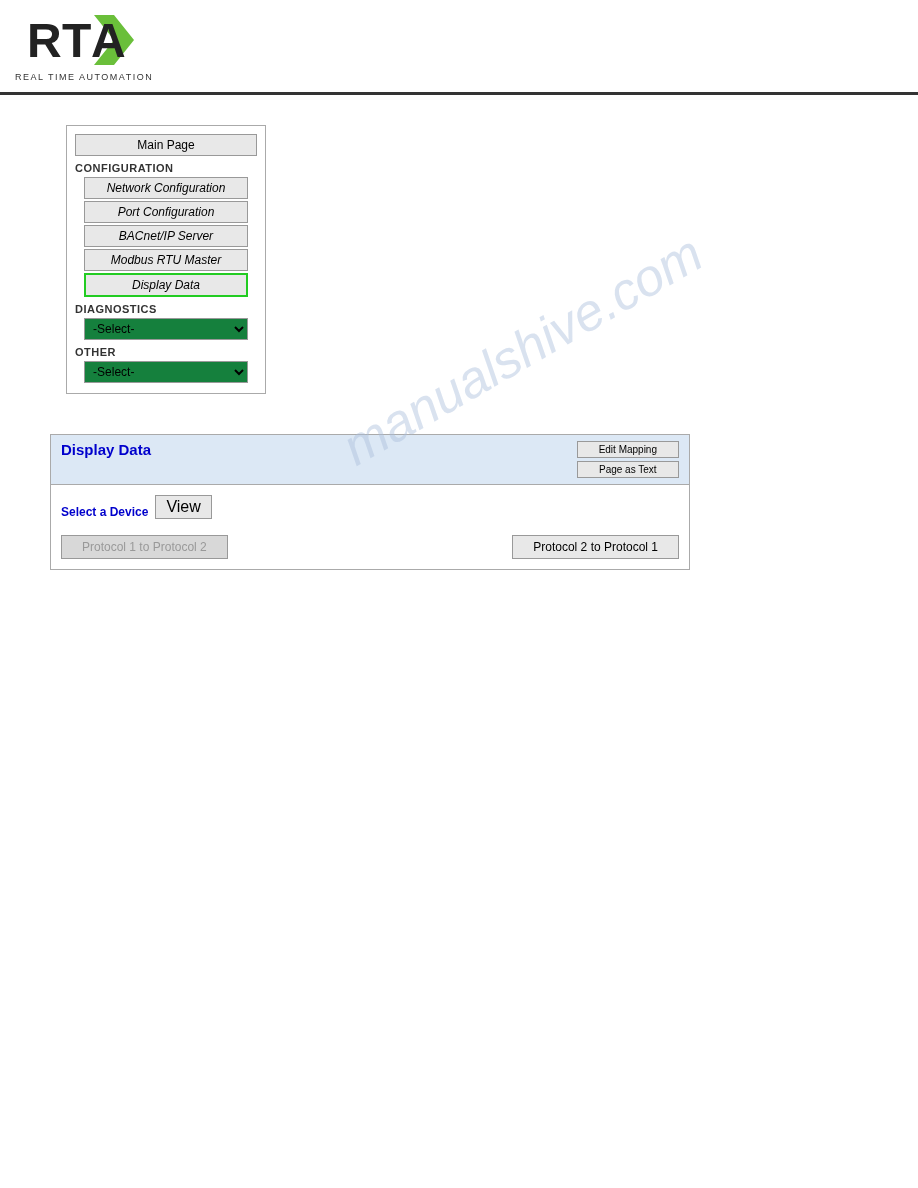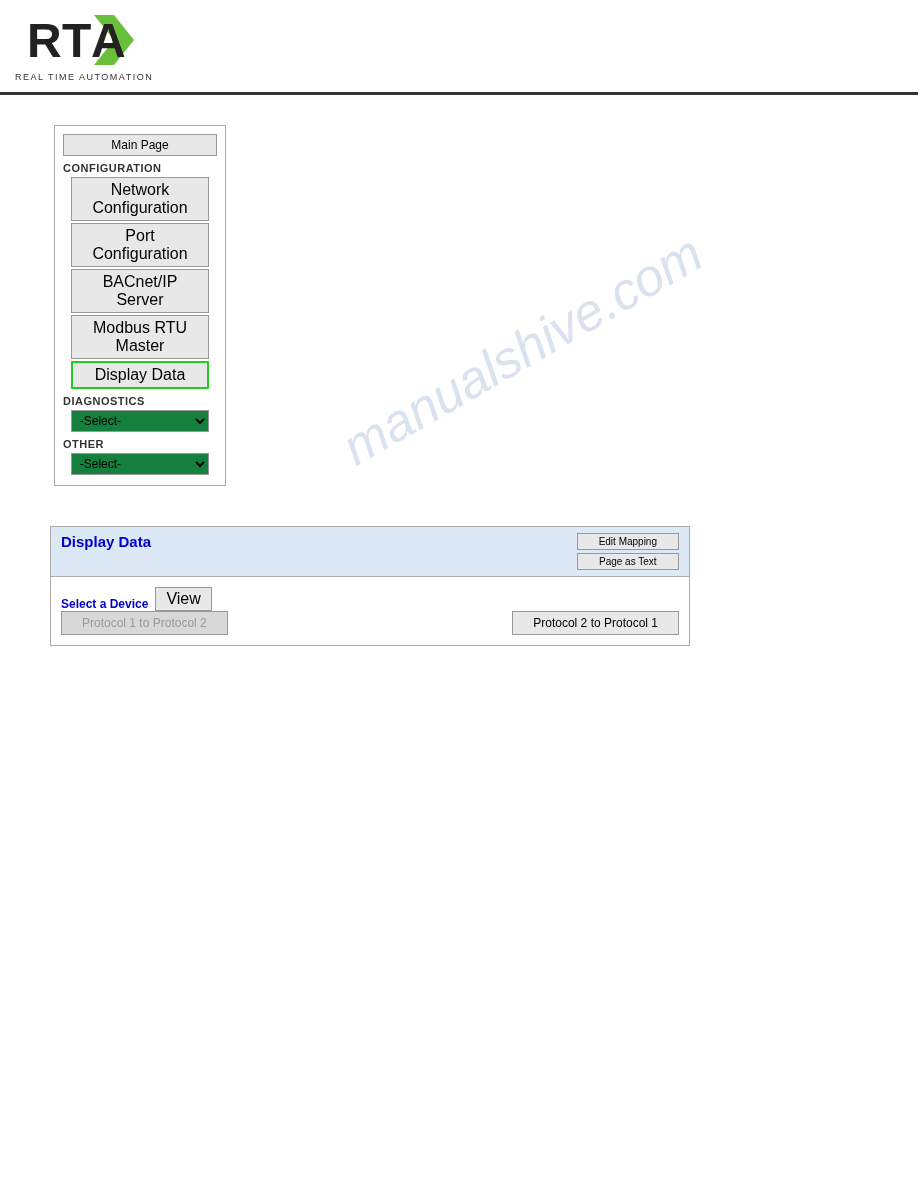--- a/index.html
+++ b/index.html
@@ -61,26 +61,26 @@
       font-family: Arial, sans-serif;
       transform: rotate(-30deg);
       pointer-events: none;
       white-space: nowrap;
       font-style: italic;
       z-index: 100;
     }
 
     
     .nav-panel {
-      width: 172px;
+      width: 200px;
       border: 1px solid #aaa;
       padding: 8px;
       background: #fff;
       margin-top: 10px;
-      margin-left: 24px;
+      margin-left: 36px;
     }
     .nav-main-page-btn {
       display: block;
       width: 100%;
       text-align: center;
       padding: 3px 8px;
       border: 1px solid #999;
       background: #e8e8e8;
       cursor: pointer;
       font-size: 12px;
@@ -95,21 +95,22 @@
     }
     .nav-config-btn {
       display: block;
       width: 90%;
       margin: 2px auto;
       text-align: center;
       padding: 3px 8px;
       border: 1px solid #999;
       background: #e8e8e8;
       cursor: pointer;
-      font-size: 16px;
+      font-size: 12px;
+      font-style: italic;
     }
     .nav-config-btn.active {
       border: 2px solid #22cc22;
       background: #e8e8e8;
       font-weight: normal;
     }
     .nav-select {
       display: block;
       width: 90%;
       margin: 2px auto;
@@ -180,21 +181,21 @@
       border: 1px solid #999;
       background: #e8e8e8;
       font-size: 16px;
       cursor: pointer;
     }
     .protocol-buttons {
       display: flex;
       justify-content: space-between;
       align-items: center;
       gap: 10px;
-      margin-top: 0;
+      margin-top: 16px;
     }
     .proto-btn {
       padding: 4px 20px;
       border: 1px solid #999;
       background: #e8e8e8;
       font-size: 12px;
       cursor: pointer;
     }
     .proto-btn.inactive {
       background: #d8d8d8;

